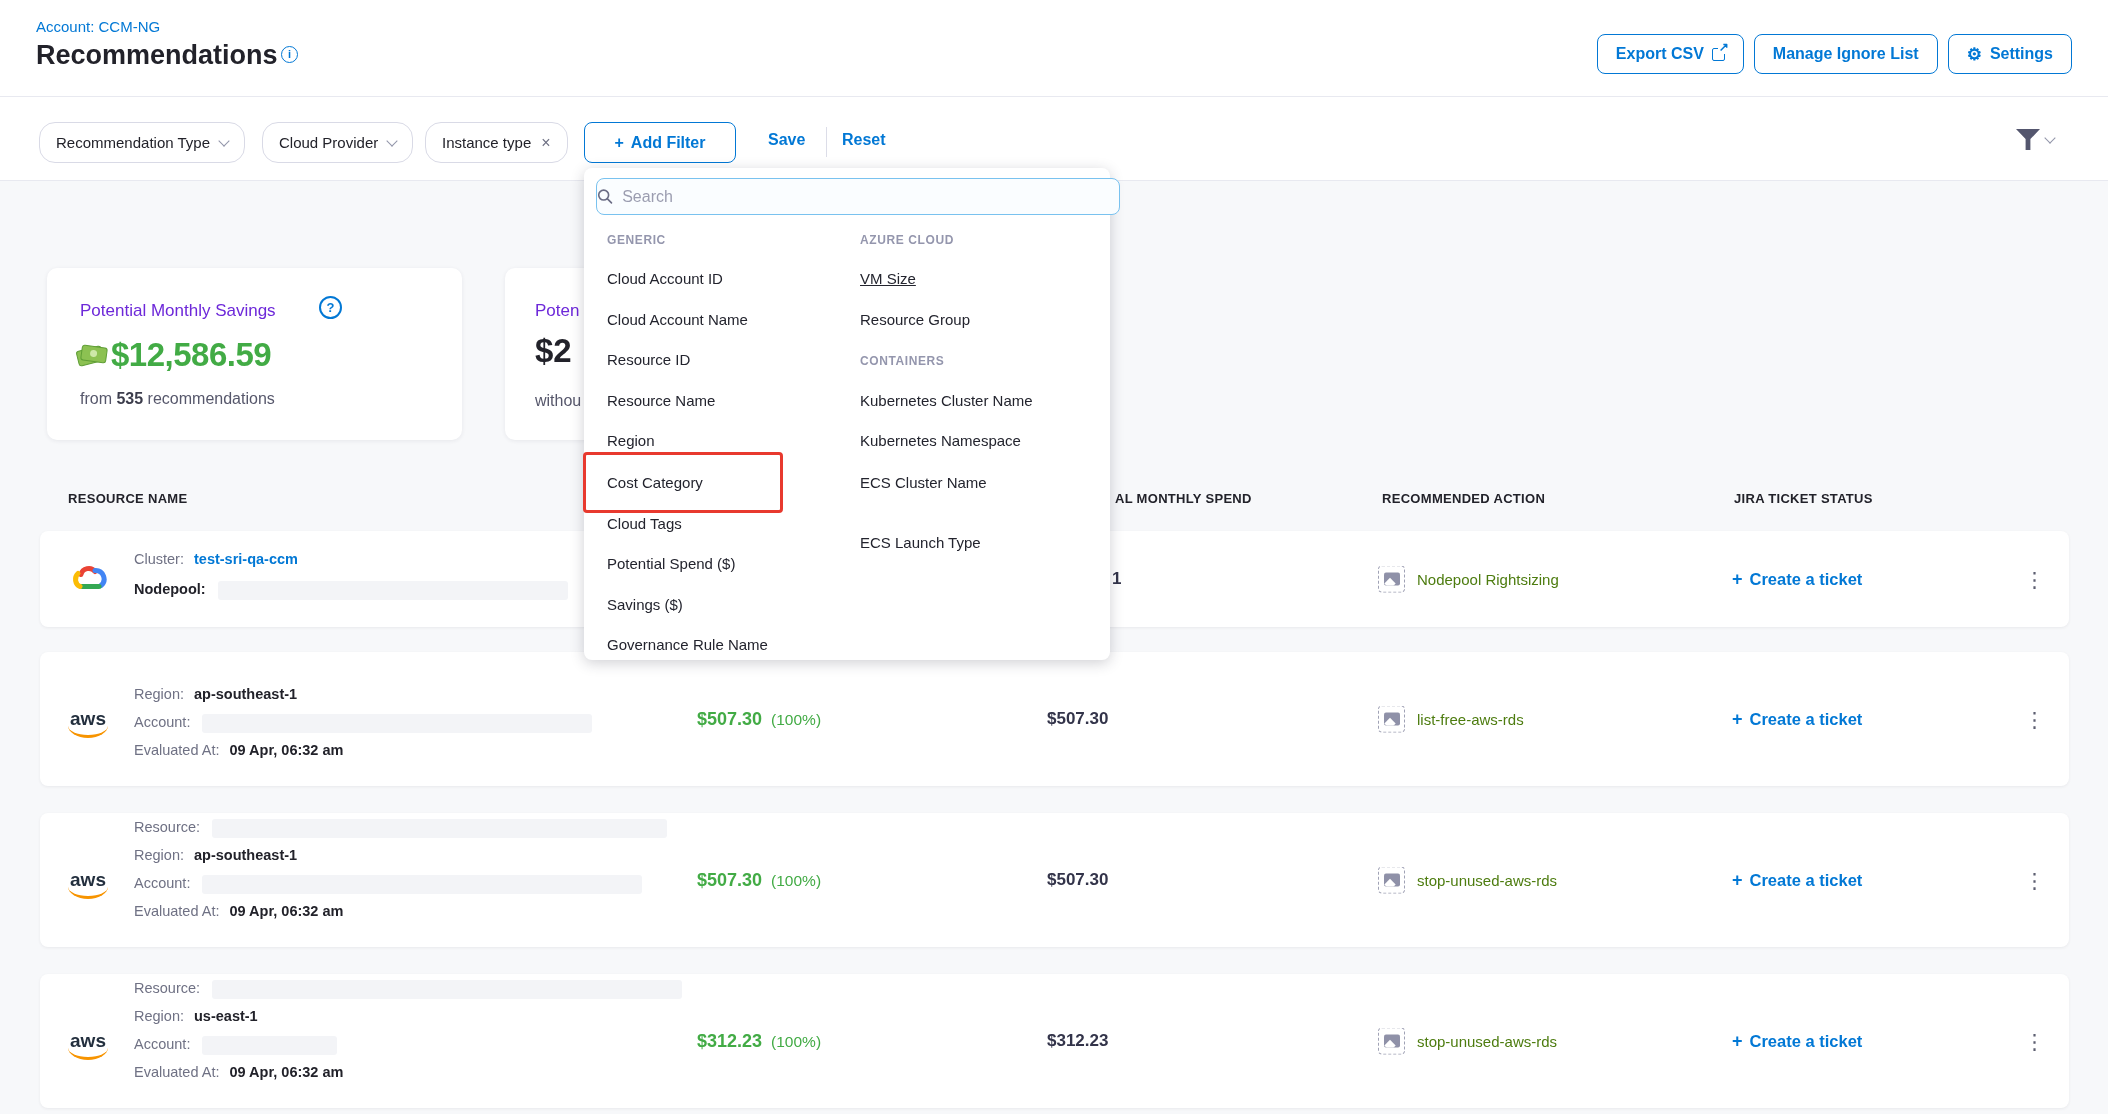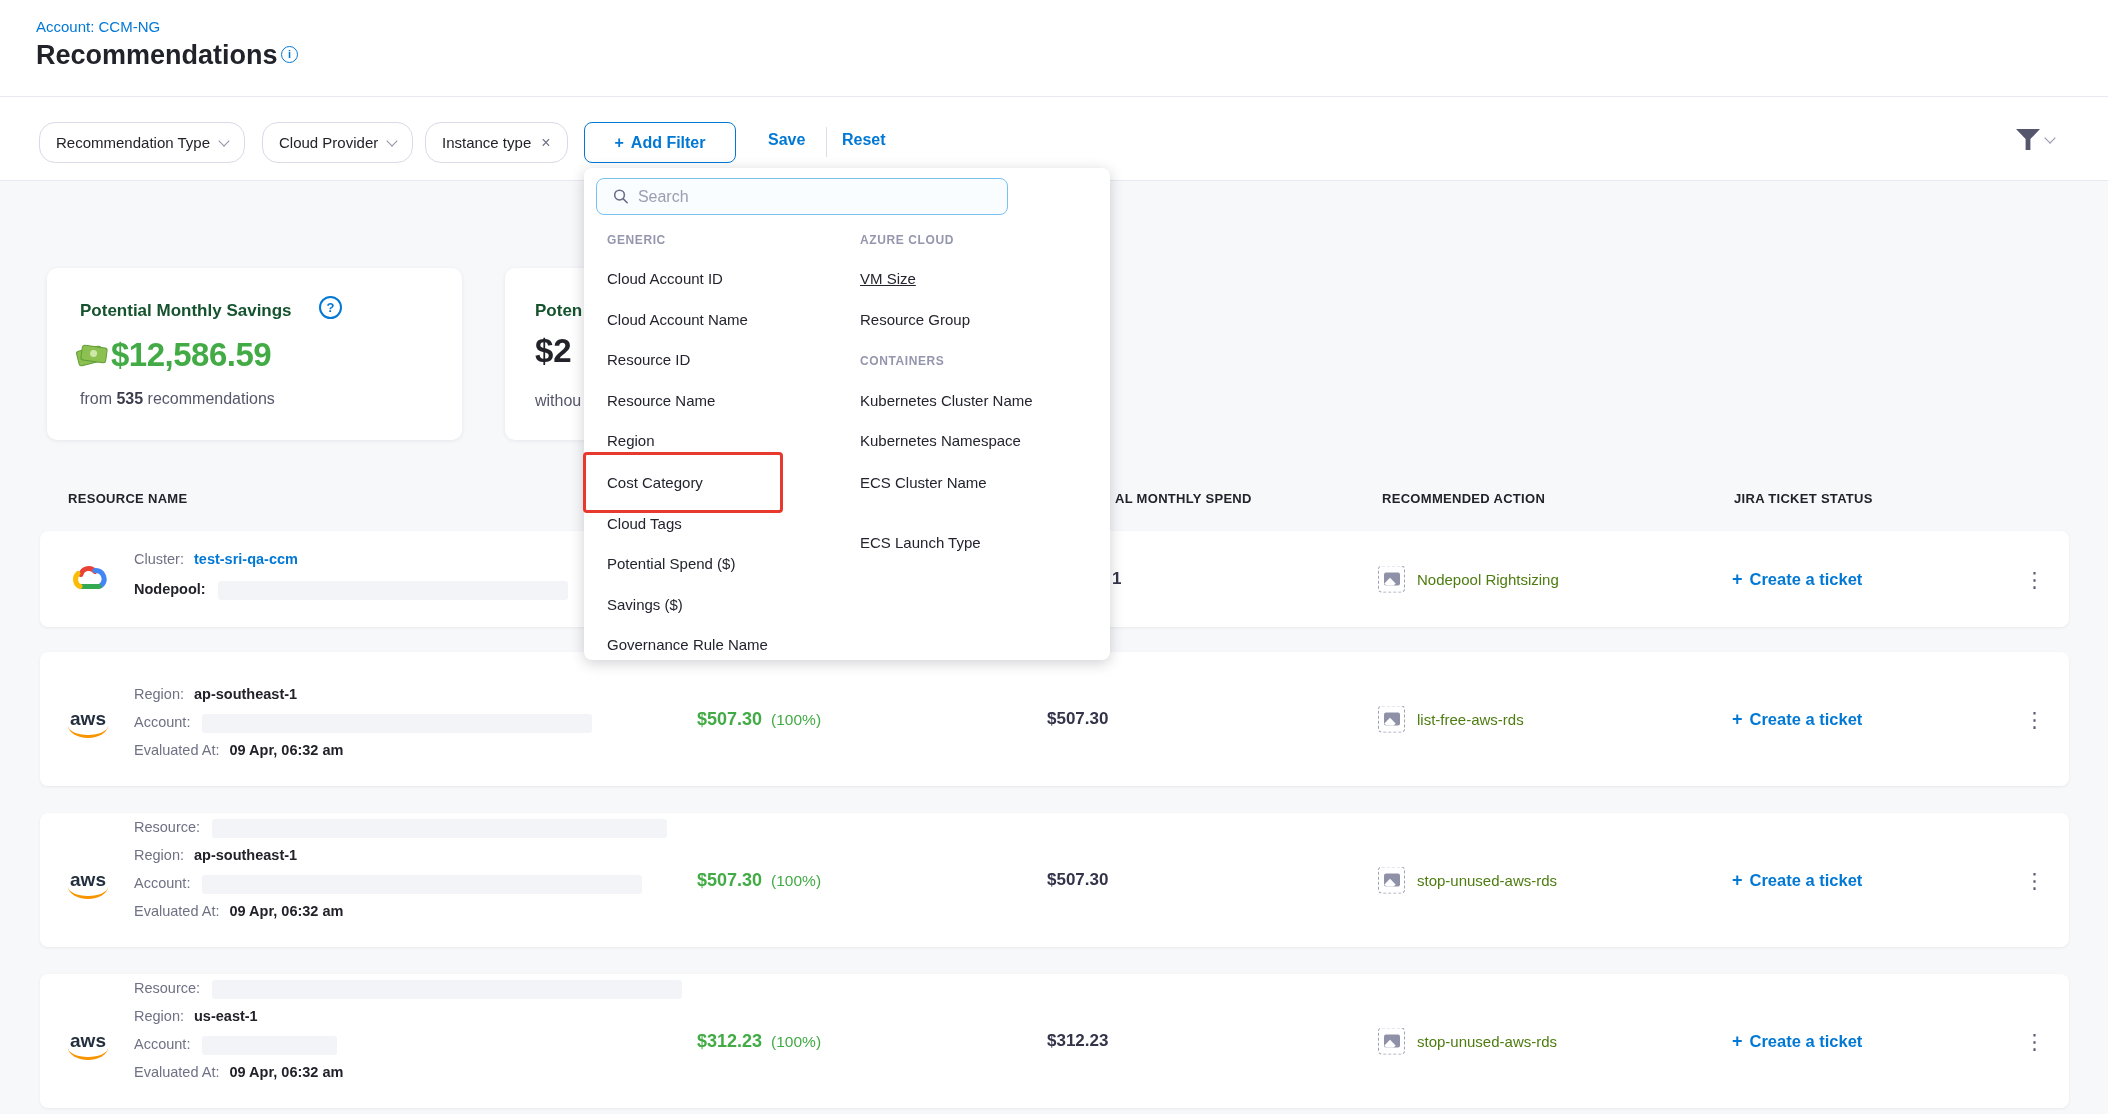--- a/index.html
+++ b/index.html
@@ -43,21 +43,21 @@
 
   
   .tab-group { position:absolute; left:39px; top:214px; height:32px; display:flex; border:1px solid #d9dae6;
     border-radius:8px; overflow:hidden; background:#fff; }
   .tab { padding:0 18px; display:flex; align-items:center; font-size:15px; color:#2a2b36; cursor:pointer; }
   .tab.active { background:#f0f3f8; color:#0278d5; font-weight:700; border-right:1px solid #d9dae6; }
 
   
   .card { position:absolute; background:#fff; border-radius:10px; box-shadow:0 1px 4px rgba(40,41,61,.08); }
   .card1 { left:47px; top:268px; width:415px; height:172px; }
-  .card-title { position:absolute; left:33px; top:33px; font-size:17px; font-weight:700; color:#14532d; }
+  .card-title { position:absolute; left:33px; top:33px; font-size:17px; font-weight:400; color:#6d28d9; }
   .help-icon { position:absolute; left:272px; top:28px; width:23px; height:23px; border:2px solid #0278d5; border-radius:50%;
     color:#0278d5; font-size:13px; font-weight:700; text-align:center; line-height:20px; cursor:pointer; }
   .money-icon { position:absolute; left:30px; top:76px; width:30px; height:24px; }
   .money-icon .note { position:absolute; width:26px; height:16px; background:#8cc152; border:1.5px solid #5f9e36; border-radius:3px; }
   .money-icon .n1 { left:0; top:4px; transform:rotate(-14deg); }
   .money-icon .n2 { left:4px; top:2px; transform:rotate(8deg); }
   .money-icon .n2::after { content:""; position:absolute; left:8px; top:3px; width:7px; height:7px; border-radius:50%; background:#cde8a8; }
   .big-green { position:absolute; left:64px; top:68px; font-size:33px; font-weight:700; color:#42ab45; letter-spacing:-.5px; }
   .card-sub { position:absolute; left:33px; top:122px; font-size:16px; color:#56576b; }
   .card-sub b { color:#3c3d4c; }
@@ -102,40 +102,55 @@
   .jira .plus { font-size:18px; font-weight:700; margin-right:7px; }
   .kebab { position:absolute; left:1984px; top:50%; transform:translateY(-50%); font-size:21px; color:#5c5e70; cursor:pointer;
     letter-spacing:0; line-height:1; }
 
   
   .gcp { display:inline-block; }
 
   
   .dropdown { position:absolute; left:584px; top:168px; width:526px; height:492px; background:#fff; border-radius:8px;
     box-shadow:0 3px 14px rgba(40,41,61,.22); z-index:50; }
-  .search-box { position:absolute; left:12px; top:10px; width:412px; height:37px; border:1.5px solid #79c2ef;
-    background:#fafdff; border-radius:8px; display:flex; align-items:center; padding:0 16px; gap:9px; }
+  .search-box { position:absolute; left:12px; top:10px; width:524px; height:37px; border:1.5px solid #79c2ef;
+    background:#fafdff; border-radius:8px; display:flex; align-items:center; padding:0 0; gap:9px; }
   .search-box input { border:none; outline:none; background:transparent; font-size:16px; color:#22222a; width:100%;
     font-family:"Liberation Sans", sans-serif; }
   .search-box input::placeholder { color:#9b9db0; }
   .dd-section { position:absolute; font-size:12px; font-weight:700; color:#9496ad; letter-spacing:.6px; }
   .dd-item { position:absolute; font-size:15px; color:#23242e; cursor:pointer; white-space:nowrap; }
   .col1 { left:23px; } .col2 { left:276px; }
   .red-box { position:absolute; left:583px; top:452px; width:200px; height:61px; border:3px solid #e8392e;
     border-radius:4px; z-index:60; pointer-events:none; }
 </style>
 </head>
 <body>
 
 <div id="canvas">
 
   <div class="account-link">Account: CCM-NG</div>
   <div class="page-title">Recommendations</div>
   <div class="info-icon">i</div>
 
+  <div class="top-buttons">
+    <button class="btn">
+      <span>Export CSV</span>
+      <span class="ext-icon">
+          <span>↗</span>
+        </span>
+    </button>
+    <button class="btn">
+      <span>Manage Ignore List</span>
+    </button>
+    <button class="btn">
+      <span class="gear-icon">⚙</span>
+      <span>Settings</span>
+    </button>
+  </div>
 
   <div class="divider1"></div>
 
   <div class="filter-bar">
     <div class="chip" style="left:39px;">
       <span>Recommendation Type</span>
       <span class="chev"></span>
     </div>
     <div class="chip" style="left:262px;">
       <span>Cloud Provider</span>

